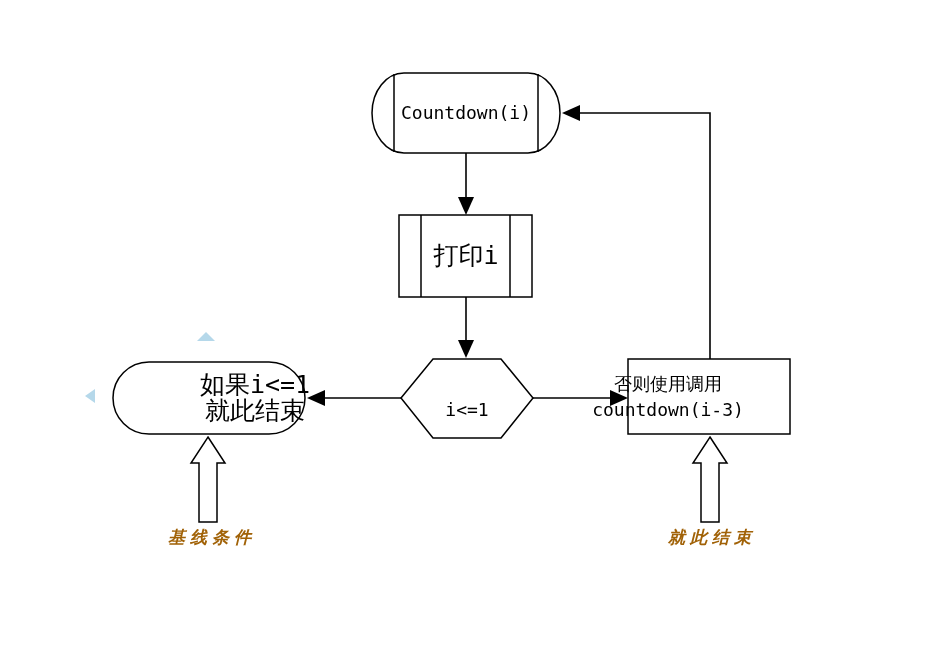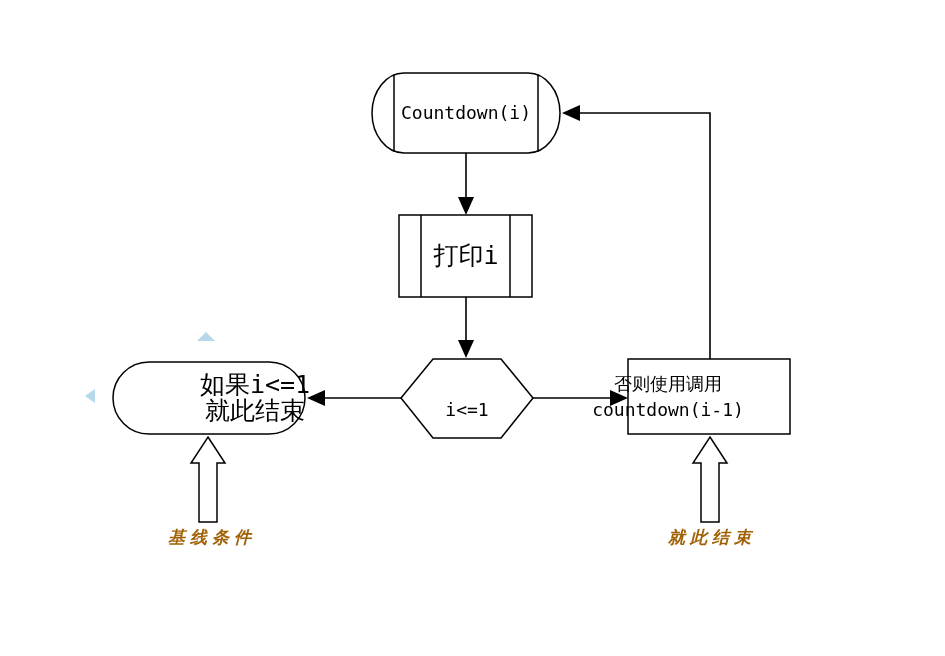--- a/index.html
+++ b/index.html
@@ -113,20 +113,20 @@
 
   <div class="label" style="left:467px; top:410px;">i&lt;=1</div>
 
   <div class="label cjk-node" style="left:210px; top:398px;margin-left:45px;">
     <div>如果i&lt;=1</div>
     <div>就此结束</div>
   </div>
 
   <div class="label" style="left:668px; top:397px;">
     <div class="cjk-node">否则使用调用</div>
-    <div>countdown(i-1)</div>
+    <div>countdown(i-3)</div>
   </div>
 
   <div class="annotation" style="left:212px; top:537px;">基线条件</div>
 
   <div class="annotation" style="left:712px; top:537px;">就此结束</div>
 
 </div>
 
 </body></html>

